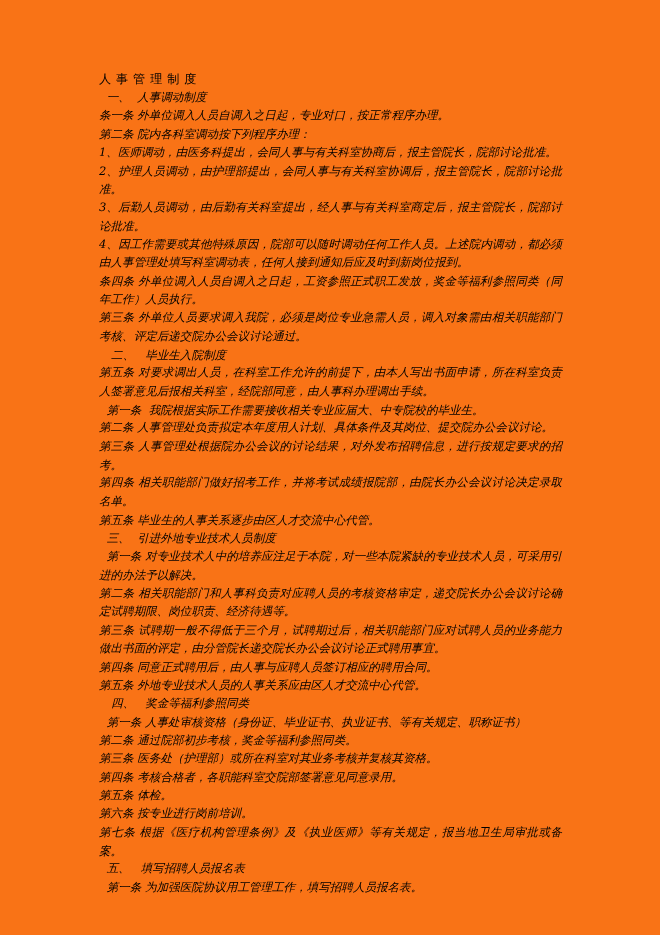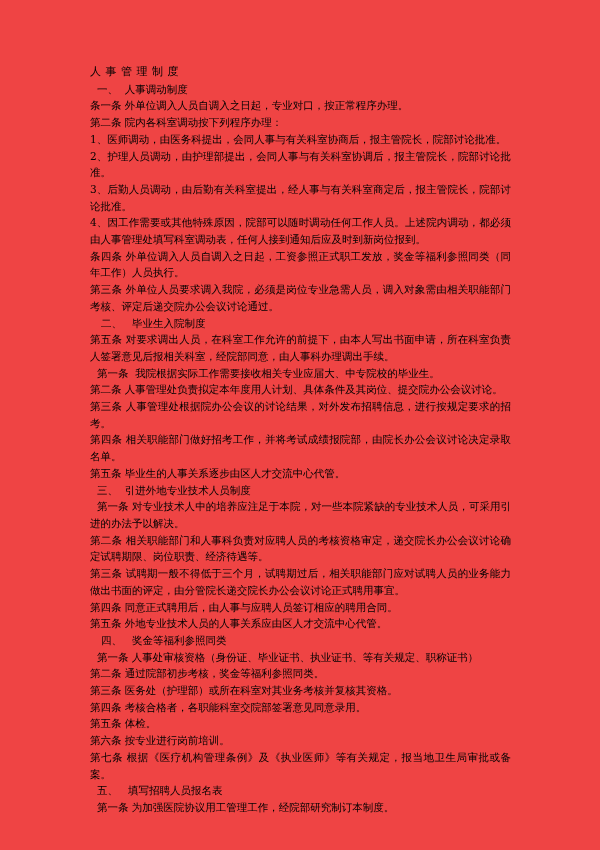--- a/index.html
+++ b/index.html
@@ -10,36 +10,37 @@
   body {
     width: 600px;
     height: 850px;
     overflow: hidden;
   }
   .page {
     box-sizing: border-box;
     width: 600px;
     height: 850px;
     padding: 64px 88px 0 90px;
-    background: #ef4444;
+    background: #f97316;
     color: #000000;
     font-family: "DejaVu Serif", "Liberation Serif", serif;
     font-size: 10.5px;
     line-height: 16.7px;
   }
   .doc-title {
     margin: 0;
     font-size: 11px;
     font-weight: normal;
     line-height: 16.7px;
     white-space: pre-wrap;
     letter-spacing: 0.5px;
   }
   .doc-body {
     width: 421px;
+    font-style: italic;
   }
   .para {
     margin: 0;
     white-space: pre-wrap;
     word-break: break-all;
     text-align: justify;
     text-justify: inter-ideograph;
   }
   .para.indent-1 { text-indent: 7px; }
   .para.indent-2 { text-indent: 11px; }
@@ -75,15 +76,15 @@
       <p class="para">第五条 外地专业技术人员的人事关系应由区人才交流中心代管。</p>
       <p class="para indent-2">四、   奖金等福利参照同类</p>
       <p class="para indent-1">第一条 人事处审核资格（身份证、毕业证书、执业证书、等有关规定、职称证书）</p>
       <p class="para">第二条 通过院部初步考核，奖金等福利参照同类。</p>
       <p class="para">第三条 医务处（护理部）或所在科室对其业务考核并复核其资格。</p>
       <p class="para">第四条 考核合格者，各职能科室交院部签署意见同意录用。</p>
       <p class="para">第五条 体检。</p>
       <p class="para">第六条 按专业进行岗前培训。</p>
       <p class="para">第七条 根据《医疗机构管理条例》及《执业医师》等有关规定，报当地卫生局审批或备案。</p>
       <p class="para indent-1">五、   填写招聘人员报名表</p>
-      <p class="para indent-1">第一条 为加强医院协议用工管理工作，经院部研究制订本制度。</p>
+      <p class="para indent-1">第一条 为加强医院协议用工管理工作，填写招聘人员报名表。</p>
     </div>
 </div>
 
 </body></html>

